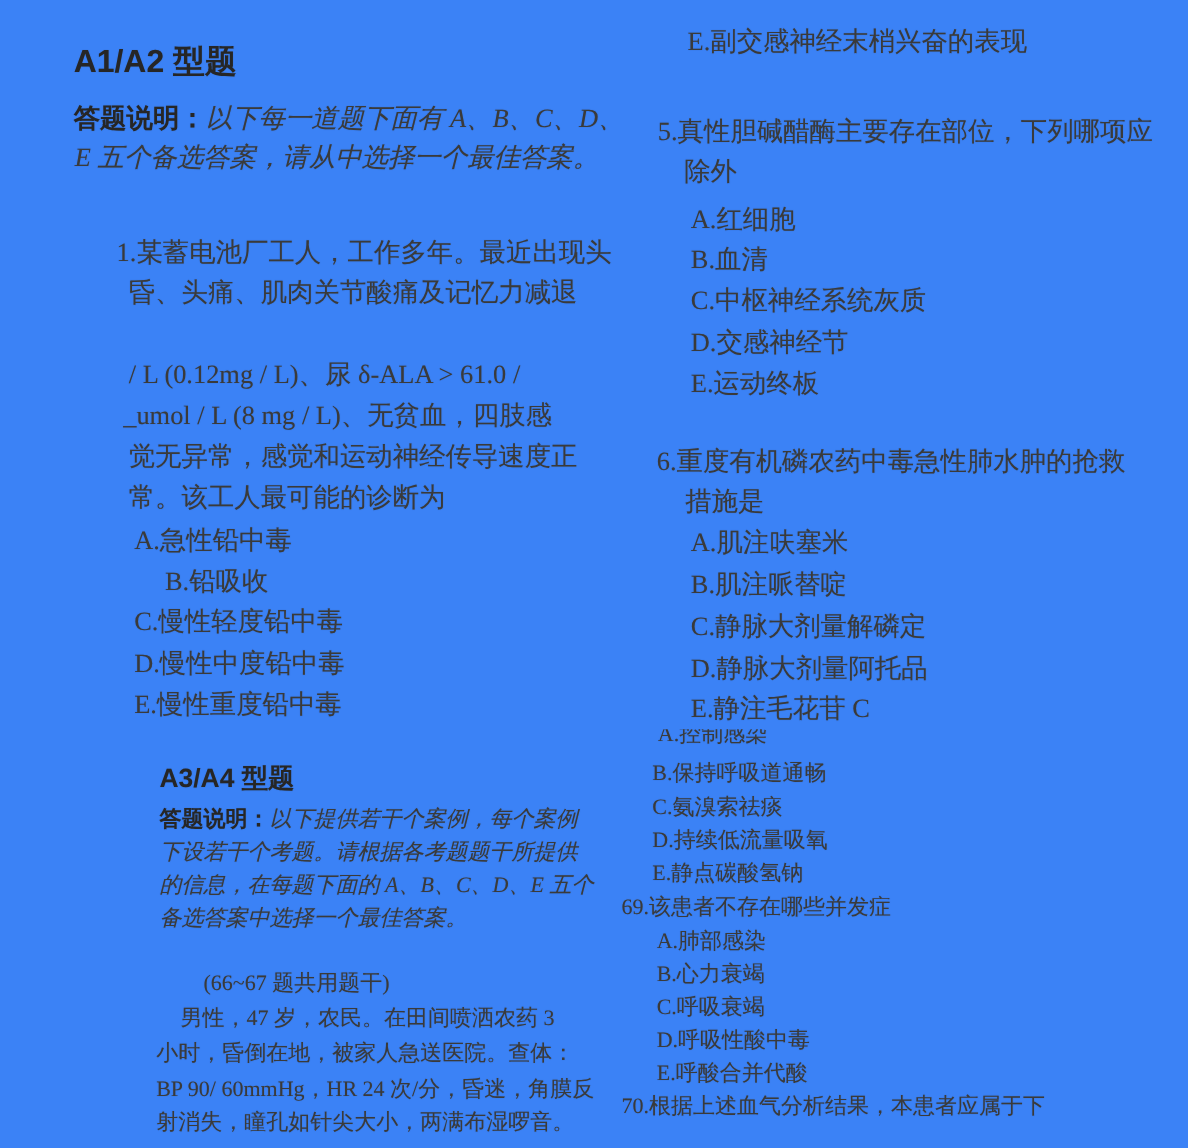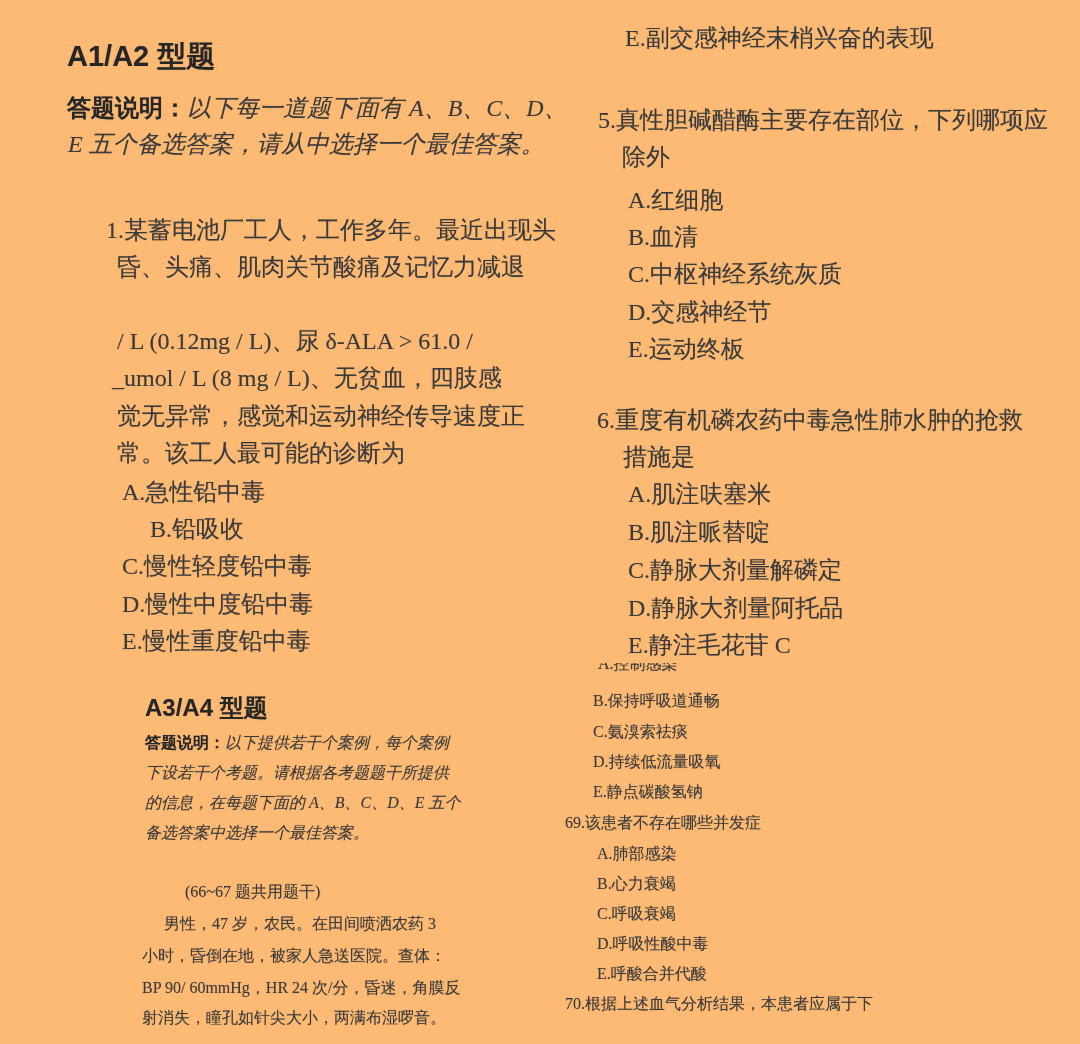--- a/index.html
+++ b/index.html
@@ -1,37 +1,37 @@
 <!DOCTYPE html>
 <html><head>
 <meta charset="utf-8">
 <style>
   html,body{margin:0;padding:0;}
   body{background:#fcfcfc;}
   .page{
     position:relative;
     width:1080px;
     height:1044px;
-    background:#fdba74;
+    background:#3b82f6;
     overflow:hidden;
     font-family:"Liberation Serif","DejaVu Serif",serif;
     color:#3a3a3a;
   }
   .t{
     position:absolute;
     white-space:nowrap;
     line-height:1.15;
     text-shadow:0 0 1px rgba(58,58,58,.35);
   }
   .sans{font-family:"Liberation Sans","DejaVu Sans",sans-serif;}
   .bold{font-weight:bold;}
   .kai{font-style:italic;}
   .fs29{font-size:29px;}
   .fs24{font-size:24px;}
-  .fs20{font-size:16px;}
+  .fs20{font-size:20px;}
   .ink-dark{color:#262626;}
   .clipbox{
     position:absolute;
     overflow:hidden;
   }
   .clipbox .inner{
     position:relative;
     display:block;
     white-space:nowrap;
     text-shadow:0 0 1px rgba(58,58,58,.35);

